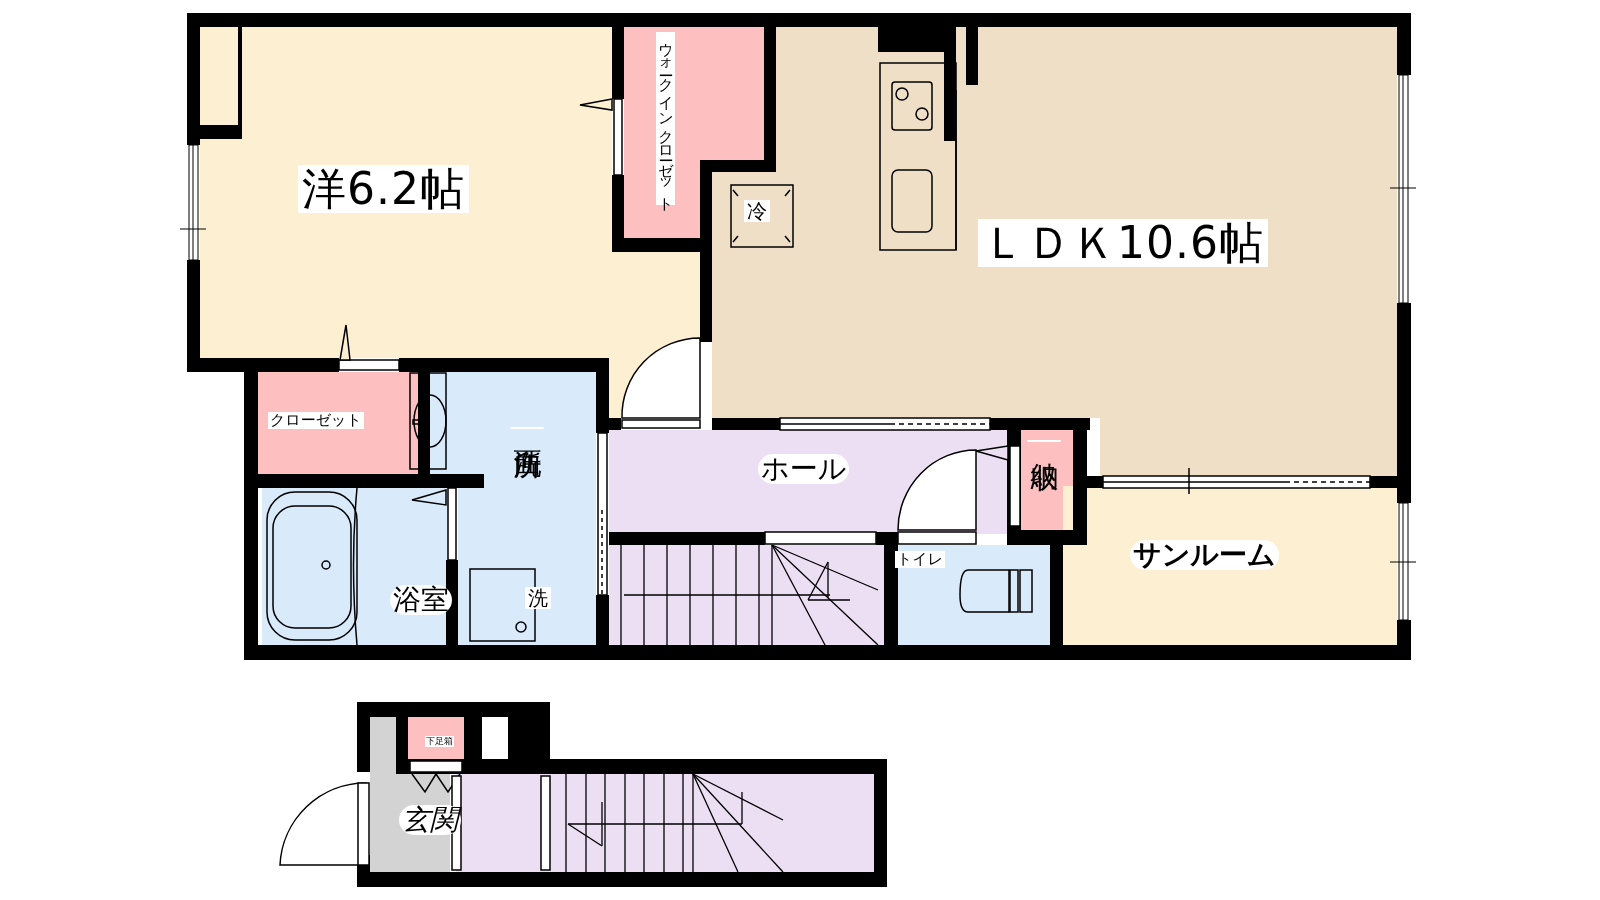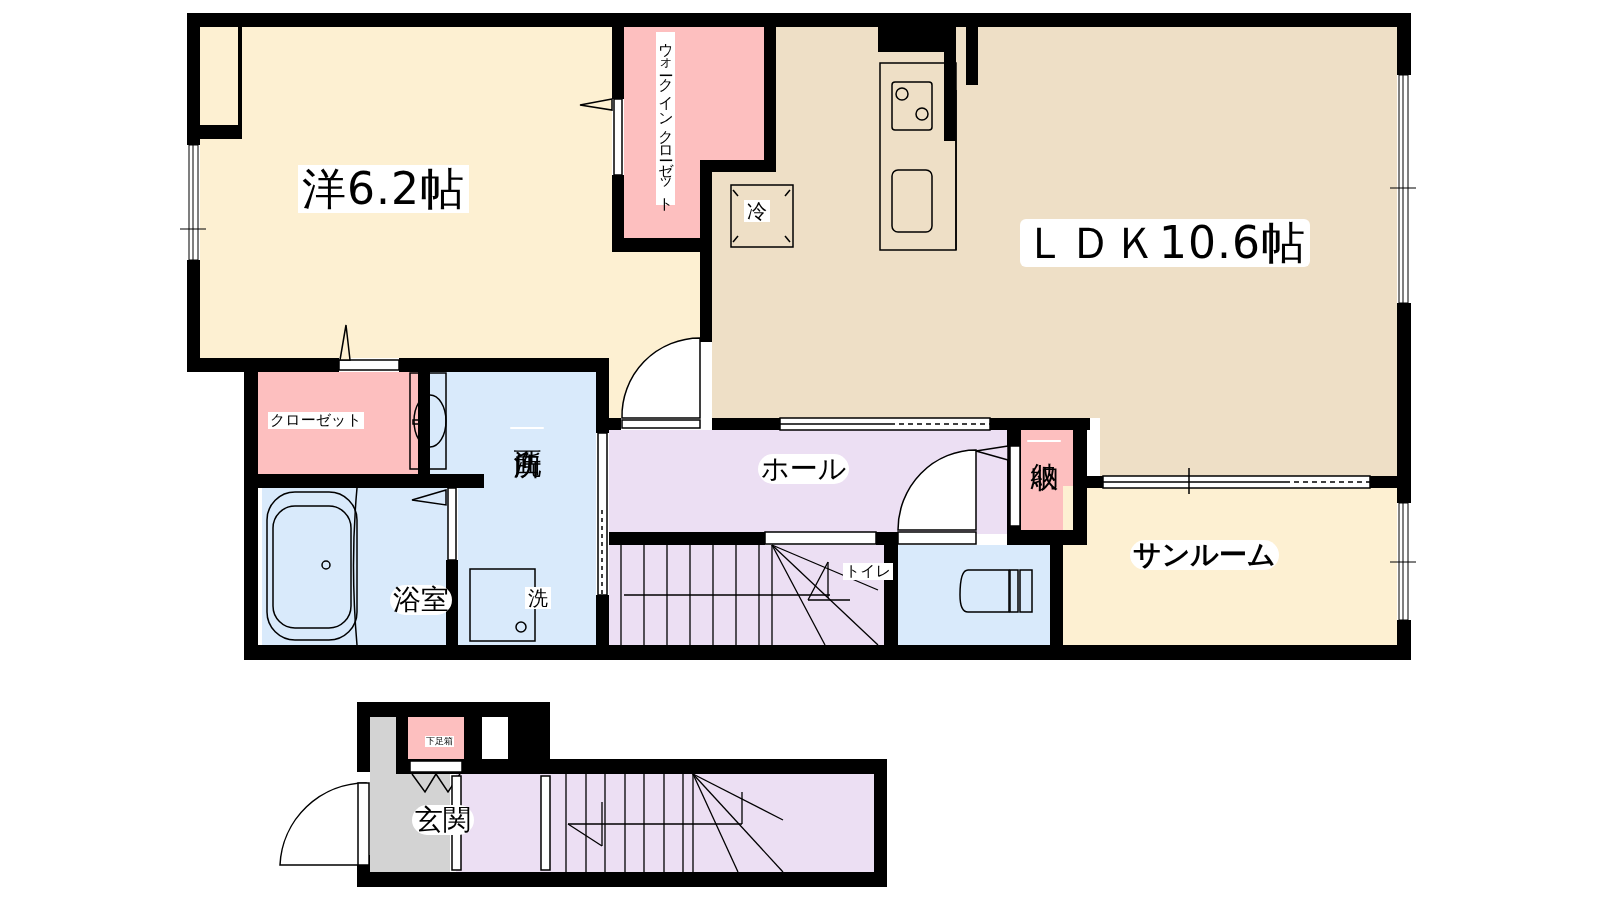--- a/index.html
+++ b/index.html
@@ -237,26 +237,26 @@
     <line x1="602" y1="802" x2="602" y2="846"></line>
     <line x1="693" y1="774" x2="738" y2="872"></line>
     <line x1="693" y1="774" x2="783" y2="872"></line>
     <line x1="693" y1="774" x2="783" y2="820"></line>
     <line x1="742" y1="792" x2="742" y2="824"></line>
   </g>
 </svg>
 
 
 <div class="lbl big" style="left:298px;top:165px;text-align:center;">洋6.2帖</div>
-<div class="lbl big" style="left:1020px;top:219px;border-radius:6px;">ＬＤＫ10.6帖</div>
+<div class="lbl big" style="left:978px;top:219px;">ＬＤＫ10.6帖</div>
 <div class="lbl vert xs" style="left:656px;top:32px;">ウォークインクローゼット</div>
 <div class="lbl xs" style="left:268px;top:412px;">クローゼット</div>
 <div class="lbl vert mid" style="left:510px;top:427px;">洗面所</div>
 <div class="lbl mid" style="left:390px;top:541px;margin-top:44px;">浴室</div>
 <div class="lbl mid" style="left:758px;top:454px;">ホール</div>
 <div class="lbl vert mid" style="left:1027px;top:440px;">収納</div>
-<div class="lbl xs" style="left:843px;top:551px;margin-top:12px;">トイレ</div>
+<div class="lbl xs" style="left:895px;top:551px;">トイレ</div>
 <div class="lbl mid" style="left:1130px;top:540px;font-weight:bold;">サンルーム</div>
-<div class="lbl mid" style="left:412px;top:805px;">玄関</div>
+<div class="lbl mid" style="left:399px;top:805px;font-style:italic;">玄関</div>
 <div class="lbl tiny" style="left:425px;top:736px;">下足箱</div>
 <div class="lbl sm" style="left:744px;top:200px;">冷</div>
 <div class="lbl sm" style="left:525px;top:587px;">洗</div>
 </div>
 
 </body></html>

